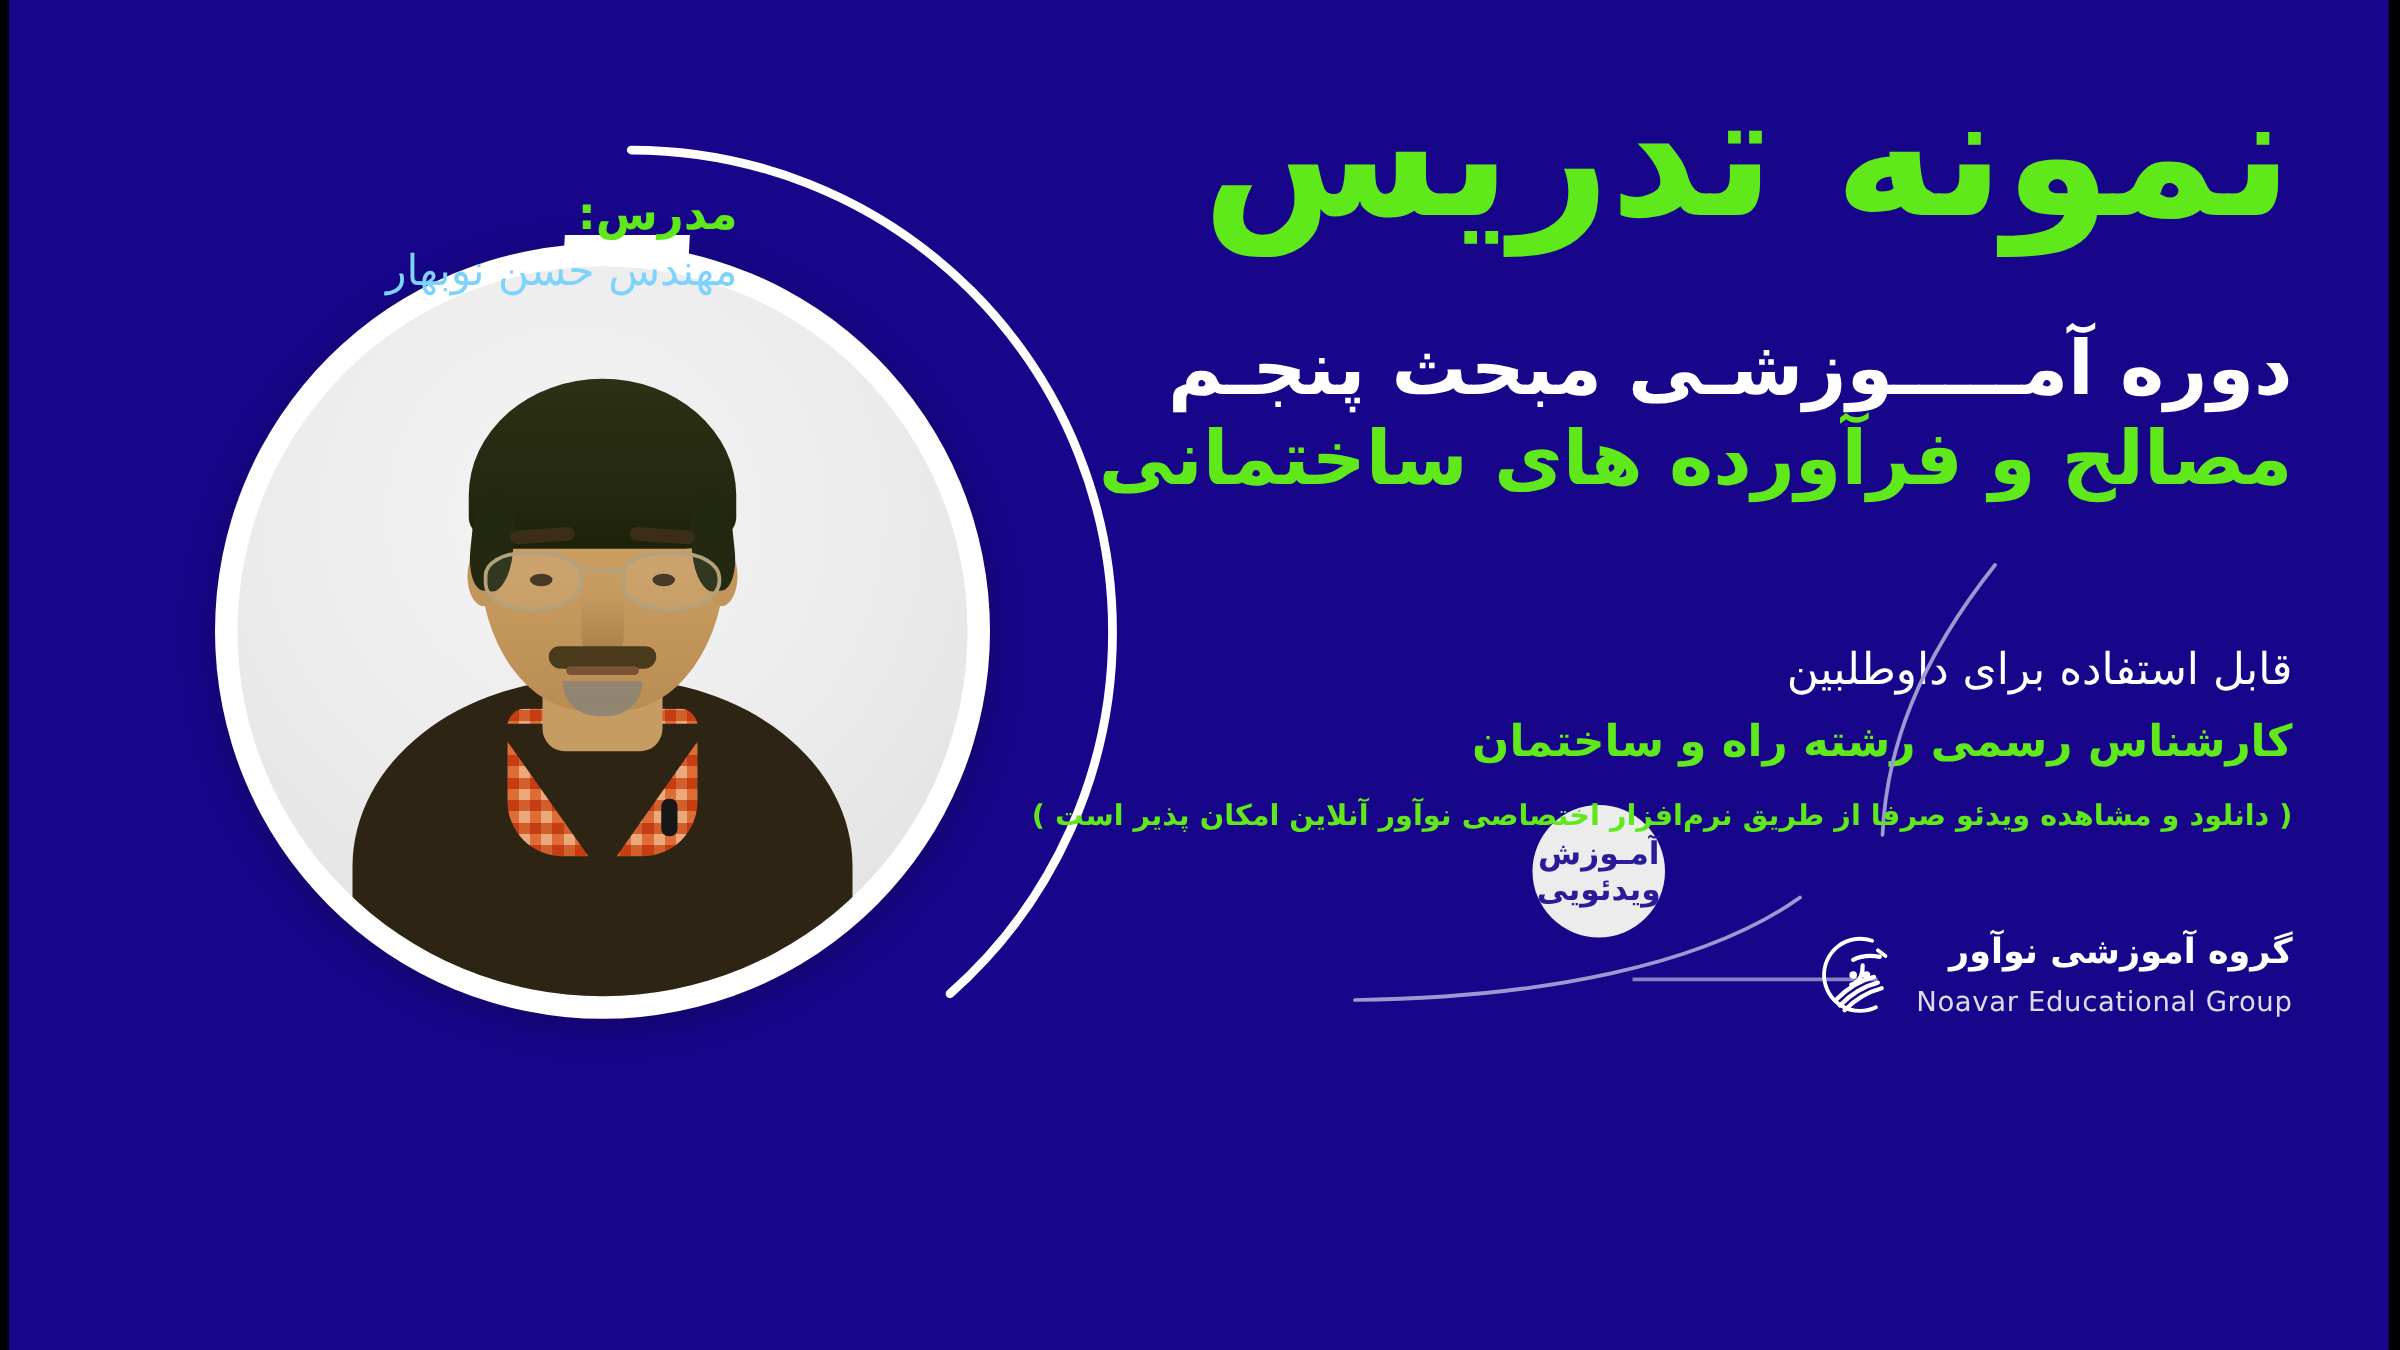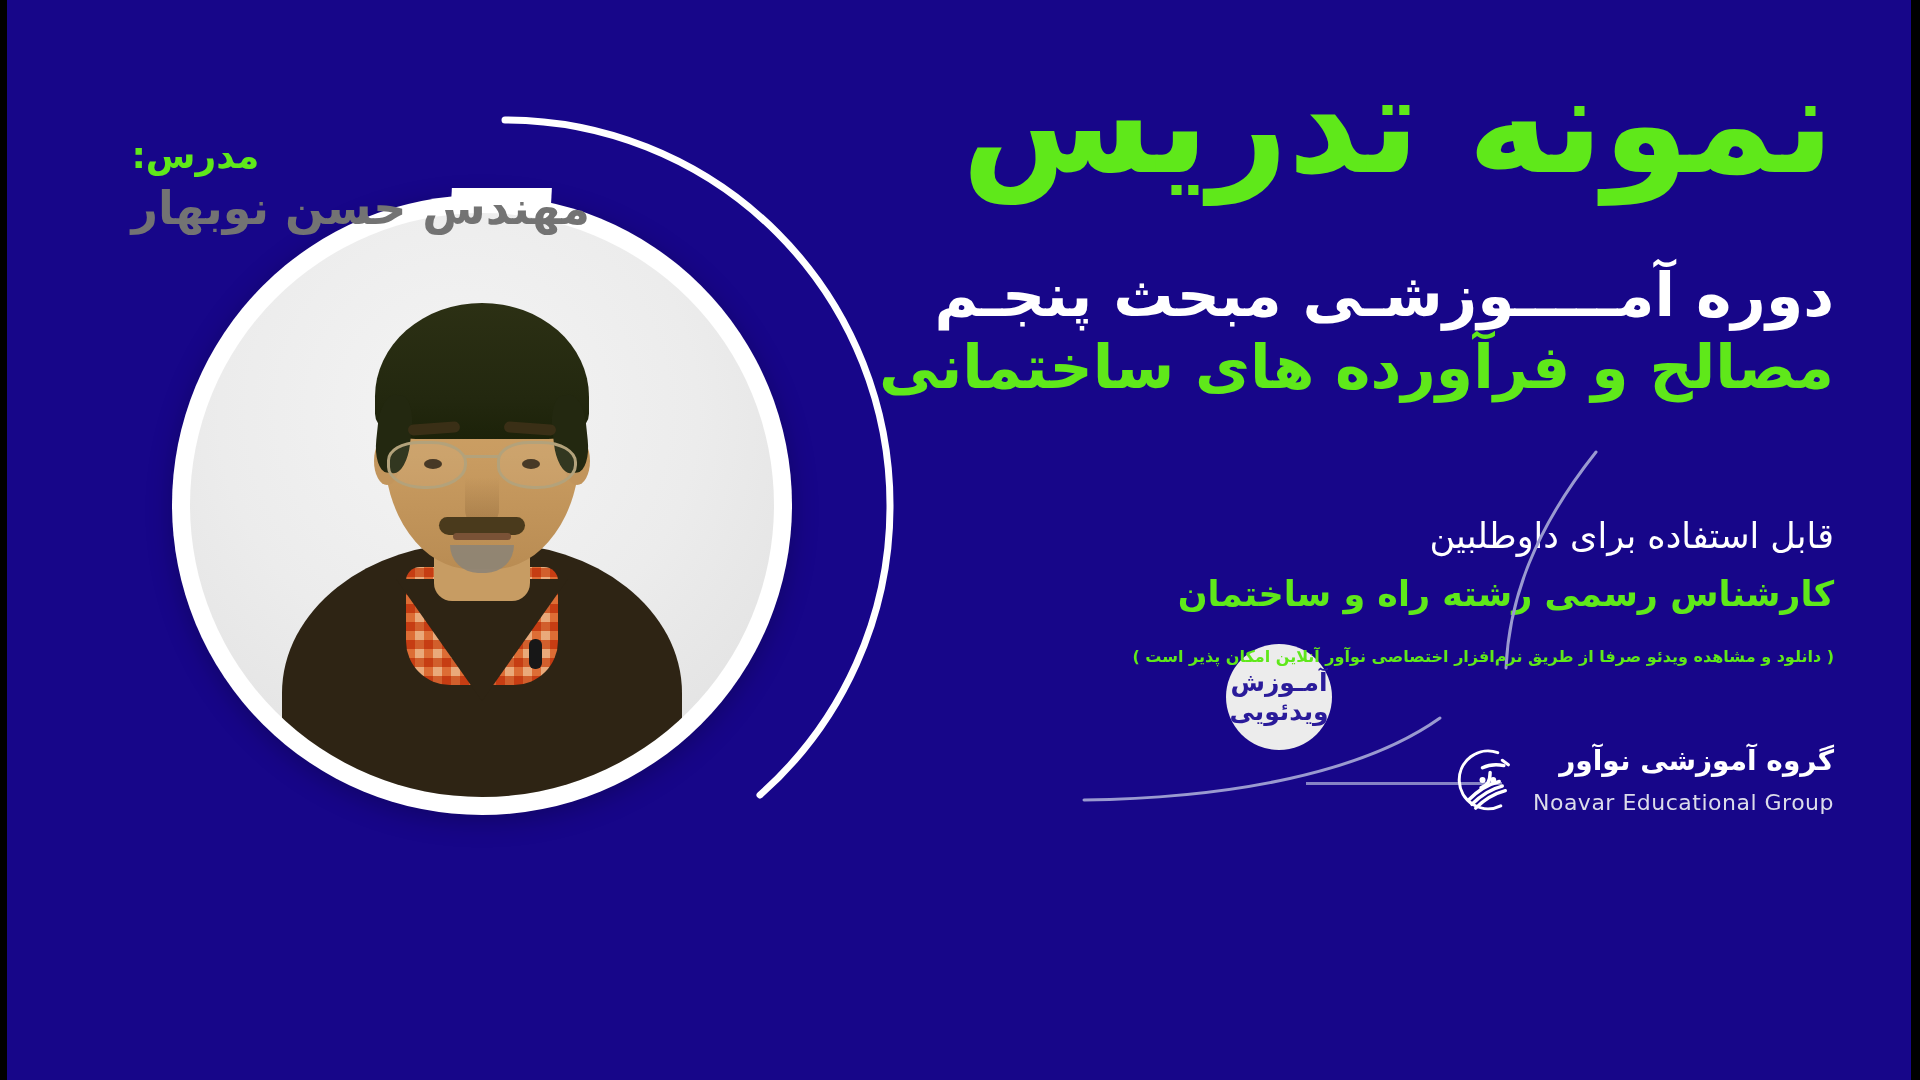--- a/index.html
+++ b/index.html
@@ -88,36 +88,36 @@
     top: 93px;
     width: 100px;
     height: 72px;
     background: #ffffff;
     transform: skewX(-3deg);
   }
 
   .instructor-block {
     position: absolute;
     right: 350px;
-    top: 40px;
-    text-align: left;
+    top: 56px;
+    text-align: right;
     direction: rtl;
     line-height: 1.15;
     white-space: nowrap;
   }
   .instructor-role {
     font-size: 36px;
     font-weight: bold;
     color: #5FE81A;
     letter-spacing: 0;
   }
   .instructor-name {
-    font-size: 46px;
-    font-weight: bold;
-    color: #737373;
+    font-size: 34px;
+    font-weight: normal;
+    color: #7dd3fc;
     margin-top: 6px;
   }
 
   
   .figure {
     position: absolute;
     left: 0; top: 0;
     width: 584px;
     height: 584px;
   }
@@ -431,21 +431,21 @@
     height: 3px;
     background: #9a9ad0;
     opacity: .85;
   }
 
   .disclaimer {
     position: absolute;
     right: 0;
     bottom: 122px;
     width: 100%;
-    font-size: 16px;
+    font-size: 23px;
     font-weight: bold;
     color: #5FE81A;
     white-space: nowrap;
     text-align: right;
   }
 </style>
 </head>
 <body>
 
 <div id="slide">

